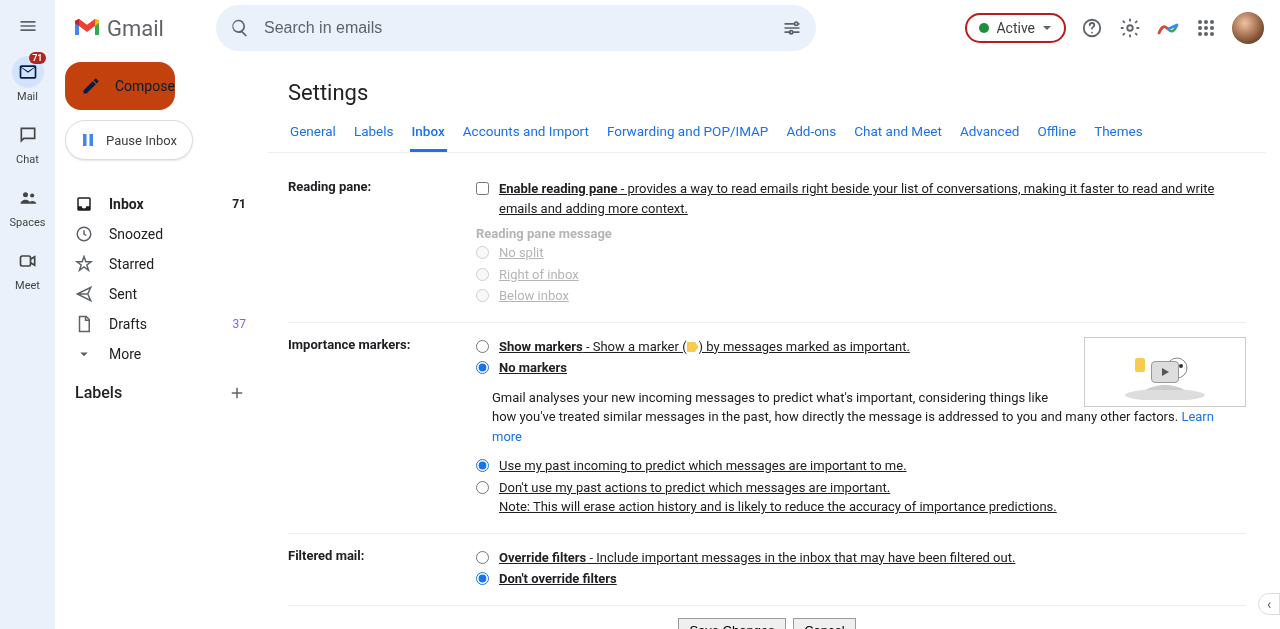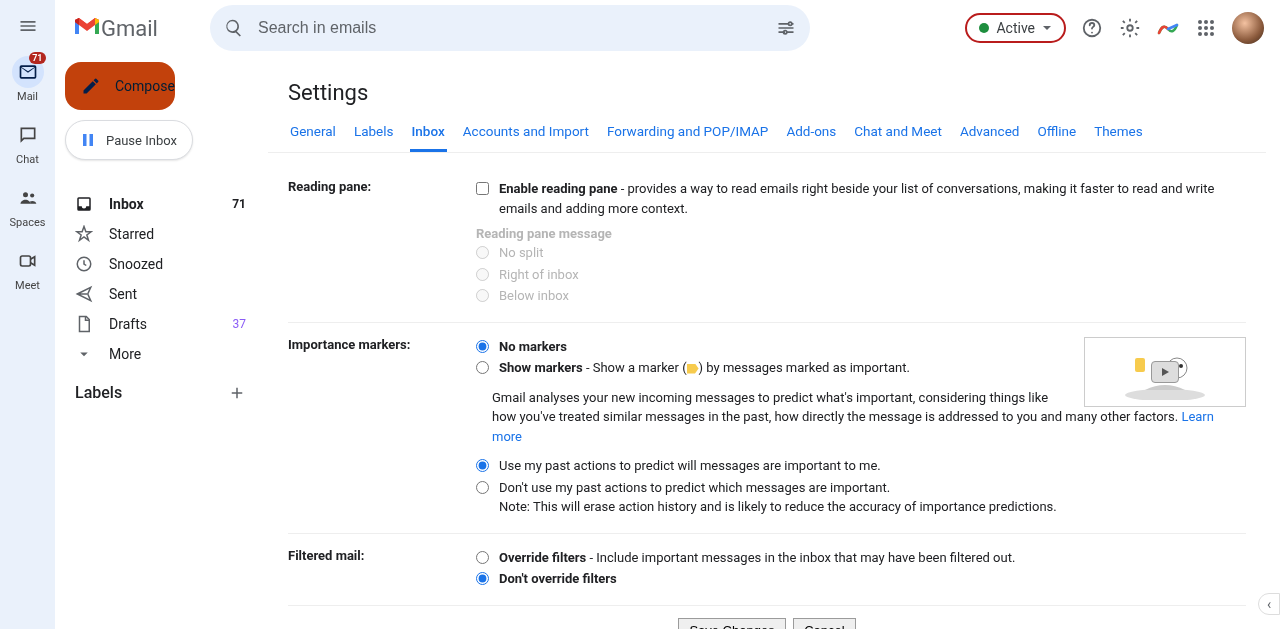--- a/index.html
+++ b/index.html
@@ -6,21 +6,21 @@
 body { font-family: 'Google Sans', Roboto, Arial, sans-serif; font-size: 14px; color: #202124; background: #fff; overflow: hidden; width: 1280px; height: 629px; position: relative; }
 .rail { position: absolute; left: 0; top: 0; width: 55px; height: 629px; background: #eaf1fb; display: flex; flex-direction: column; align-items: center; padding-top: 14px; gap: 0; }
 .rail .burger { margin-bottom: 18px; cursor: pointer; }
 .rail-item { display: flex; flex-direction: column; align-items: center; gap: 2px; margin-bottom: 16px; cursor: pointer; position: relative; }
 .rail-item .rail-icon { width: 32px; height: 32px; display: flex; align-items: center; justify-content: center; border-radius: 16px; }
 .rail-item.selected .rail-icon { background: #d3e3fd; }
 .rail-item .rail-label { font-size: 11px; color: #444; }
 .rail-badge { position: absolute; top: -4px; right: -2px; background: #b3261e; color: #fff; font-size: 9px; font-weight: 600; padding: 0 3px; border-radius: 8px; line-height: 12px; min-width: 14px; text-align: center; }
 .main { position: absolute; left: 55px; top: 0; right: 0; bottom: 0; display: flex; flex-direction: column; }
 .topbar { height: 56px; display: flex; align-items: center; padding: 0 16px 0 18px; gap: 12px; }
-.logo { display: flex; font-size: 22px; color: #5f6368; font-weight: 400; cursor: pointer; }
+.logo { display: flex; align-items: center; gap: 6px; font-size: 22px; color: #5f6368; font-weight: 400; cursor: pointer; }
 .search { flex: 0 0 600px; margin-left: 40px; height: 46px; background: #eaf1fb; border-radius: 24px; display: flex; align-items: center; padding: 0 14px; gap: 14px; }
 .search input { flex: 1; border: none; background: transparent; font-size: 16px; color: #0f172a; outline: none; }
 .search input::placeholder { color: #5f6368; }
 .topbar-right { margin-left: auto; display: flex; align-items: center; gap: 14px; }
 .active-chip { border: 2px solid #b91c1c; border-radius: 18px; padding: 5px 12px; display: flex; align-items: center; gap: 7px; font-size: 14px; color: #3c4043; cursor: pointer; }
 .green-dot { width: 10px; height: 10px; background: #1e8e3e; border-radius: 50%; }
 .icon-btn { width: 24px; height: 24px; display: flex; align-items: center; justify-content: center; cursor: pointer; color: #5f6368; }
 .avatar { width: 32px; height: 32px; border-radius: 50%; background: radial-gradient(circle at 40% 35%, #f4c2a1 0%, #8b5a3c 60%, #3a2518 100%); cursor: pointer; }
 .body-row { flex: 1; display: flex; min-height: 0; }
 .sidebar { width: 213px; padding: 6px 10px 0 10px; display: flex; flex-direction: column; }
@@ -35,21 +35,21 @@
 .panel { background: #fff; border-radius: 16px 16px 0 0; flex: 1; display: flex; flex-direction: column; min-height: 0; }
 .panel h1 { font-size: 22px; font-weight: 400; padding: 14px 20px 10px 20px; }
 .tabs { display: flex; gap: 14px; padding: 0 20px; border-bottom: 1px solid #eee; font-size: 13.5px; color: #1a73e8; }
 .tabs .tab { padding: 8px 2px 10px 2px; cursor: pointer; color: #1a73e8; }
 .tabs .tab.active { color: #1a73e8; border-bottom: 3px solid #1a73e8; font-weight: 500; }
 .settings-scroll { flex: 1; overflow-y: auto; padding: 12px 20px 0 20px; }
 .srow { display: flex; border-bottom: 1px solid #eee; padding: 14px 0; font-size: 13px; }
 .srow:last-of-type { border-bottom: 1px solid #eee; }
 .srow .label { flex: 0 0 188px; font-weight: 700; }
 .srow .body { flex: 1; }
-.opt { display: flex; align-items: flex-start; gap: 10px; margin-bottom: 2px; line-height: 1.5; }
+.opt { display: flex; align-items: flex-start; gap: 10px; margin-bottom: 2px; line-height: 1.5; text-decoration: underline; }
 .opt input { margin-top: 3px; accent-color: #1a73e8; }
 .disabled-block { color: #b5b5b5; margin-top: 8px; }
 .disabled-block .opt input { accent-color: #ccc; }
 .explain { margin: 10px 16px; color: #202124; line-height: 1.5; }
 .explain a { color: #1a73e8; text-decoration: none; }
 .marker-glyph { display: inline-block; width: 12px; height: 10px; background: #f7cb4d; clip-path: polygon(0 0, 70% 0, 100% 50%, 70% 100%, 0 100%); vertical-align: middle; }
 .video-thumb { float: right; width: 162px; height: 70px; border: 1px solid #ccc; margin-left: 20px; display: flex; align-items: center; justify-content: center; background: #fff; position: relative; }
 .video-thumb .play { width: 28px; height: 22px; background: #ddd; border: 1px solid #999; border-radius: 4px; display: flex; align-items: center; justify-content: center; position: relative; z-index: 2;}
 .video-doodle { position: absolute; top: 6px; left: 0; right: 0; bottom: 6px; display:flex; align-items:flex-end; justify-content:center; }
 .btn-row { text-align: center; padding: 12px 0 20px 0; }
@@ -216,33 +216,33 @@
             <svg width="18" height="18" viewBox="0 0 24 24" fill="#202124">
               <path d="M19 3H5a2 2 0 00-2 2v14a2 2 0 002 2h14a2 2 0 002-2V5a2 2 0 00-2-2zm0 12h-4a3 3 0 01-6 0H5V5h14v10z"></path>
             </svg>
           </span>
         <span>Inbox</span>
         <span class="nav-count">71</span>
       </div>
       <div class="nav-item">
         <span>
             <svg width="18" height="18" viewBox="0 0 24 24" fill="none" stroke="#5f6368" stroke-width="2">
-              <path d="M12 2l2.5 7h7l-5.7 4.3 2.2 7-6-4.5-6 4.5 2.2-7L2.5 9h7z"></path>
-            </svg>
-          </span>
-        <span>Starred</span>
-      </div>
-      <div class="nav-item">
-        <span>
-            <svg width="18" height="18" viewBox="0 0 24 24" fill="none" stroke="#5f6368" stroke-width="2">
               <circle cx="12" cy="12" r="9"></circle>
               <path d="M12 7v5l3 2"></path>
             </svg>
           </span>
         <span>Snoozed</span>
+      </div>
+      <div class="nav-item">
+        <span>
+            <svg width="18" height="18" viewBox="0 0 24 24" fill="none" stroke="#5f6368" stroke-width="2">
+              <path d="M12 2l2.5 7h7l-5.7 4.3 2.2 7-6-4.5-6 4.5 2.2-7L2.5 9h7z"></path>
+            </svg>
+          </span>
+        <span>Starred</span>
       </div>
       <div class="nav-item">
         <span>
             <svg width="18" height="18" viewBox="0 0 24 24" fill="none" stroke="#5f6368" stroke-width="2">
               <path d="M3 12l18-9-4 9 4 9-18-9zm0 0h13"></path>
             </svg>
           </span>
         <span>Sent</span>
       </div>
       <div class="nav-item">
@@ -331,31 +331,31 @@
                       <path d="M40 40 Q60 30 80 40" fill="#ccc"></path>
                     </svg>
                 </div>
                 <div class="play">
                     <svg width="10" height="10" viewBox="0 0 10 10" fill="#555">
                       <path d="M2 1l7 4-7 4z"></path>
                     </svg>
                   </div>
               </div>
               <div class="opt">
+                  <input type="radio" name="markers" style="">
+                  <span><b>Show markers</b><span> - Show a marker (</span><span class="marker-glyph"></span><span>) by messages marked as important.</span></span>
+                </div>
+              <div class="opt">
                   <input type="radio" name="markers" checked="" style="">
                   <b>No markers</b>
                 </div>
-              <div class="opt">
-                  <input type="radio" name="markers" style="">
-                  <span><b>Show markers</b><span> - Show a marker (</span><span class="marker-glyph"></span><span>) by messages marked as important.</span></span>
-                </div>
               <div class="explain"><span>Gmail analyses your new incoming messages to predict what's important, considering things like how you've treated similar messages in the past, how directly the message is addressed to you and many other factors. </span><a href="#">Learn more</a></div>
               <div class="opt">
                   <input type="radio" name="predict" checked="" style="">
-                  <span>Use my past actions to predict will messages are important to me.</span>
+                  <span>Use my past incoming to predict which messages are important to me.</span>
                 </div>
               <div class="opt">
                   <input type="radio" name="predict" style="">
                   <span><span>Don't use my past actions to predict which messages are important.</span><br><span>Note: This will erase action history and is likely to reduce the accuracy of importance predictions.</span></span>
                 </div>
             </div>
           </div>
 
           <div class="srow">
             <div class="label">Filtered mail:</div>

